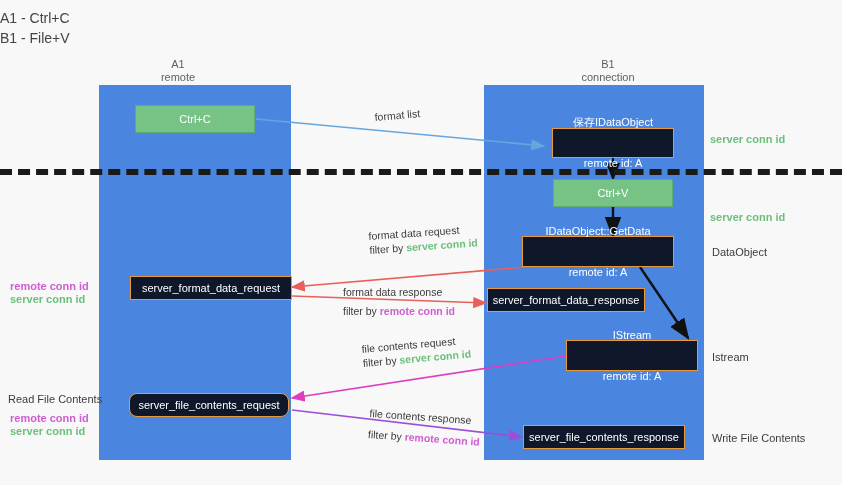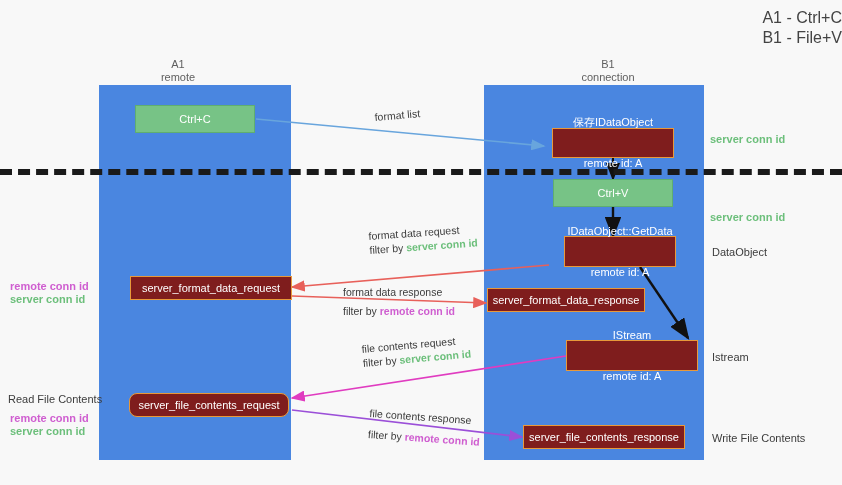--- a/index.html
+++ b/index.html
@@ -9,42 +9,42 @@
     font-family:"Liberation Sans","DejaVu Sans",sans-serif;
     overflow:hidden;
     position:relative;
   }
   #canvas{position:absolute;inset:0;}
   .layer{position:absolute;inset:0;}
   svg.layer{pointer-events:none;}
 
   .title{
     position:absolute;left:0;right:0;top:8px;
-    text-align:right;color:#434343;
-    font-size:16px;line-height:20px;
+    text-align:left;color:#434343;
+    font-size:14px;line-height:20px;
   }
 
   .col-head{
     position:absolute;text-align:center;
     color:#5f5f5f;font-size:11px;line-height:13px;width:200px;
   }
 
   .lane{
     position:absolute;background:#4a86e0;
   }
 
   .node{
     position:absolute;box-sizing:border-box;
     color:#ffffff;text-align:center;
     font-size:11px;line-height:13px;
     display:flex;flex-direction:column;
     align-items:center;justify-content:center;
   }
   .node.green{background:#77c386;border:1px solid #5fae70;text-align:center;}
-  .node.orange{background:#7f1d1d;border:1px solid #e8993a;}
+  .node.orange{background:#0f172a;border:1px solid #e8993a;}
   .node .l2{font-size:11px;margin-top:28px;}
 
   .side-label{
     position:absolute;font-size:11px;line-height:14px;color:#3c3c3c;
   }
   .remote{color:#cf5ed0;font-weight:bold;}
   .server{color:#6cbf7b;font-weight:bold;}
   .plain-note{color:#3c3c3c;}
 
   .edge-label{
@@ -122,21 +122,21 @@
 
   <div class="node orange" style="left:552px;top:128px;width:122px;height:30px;">
     <div>保存IDataObject</div>
     <div class="l2">remote id: A</div>
   </div>
 
   <div class="node green" style="left:553px;top:179px;width:120px;height:28px;">
     <div>Ctrl+V</div>
   </div>
 
-  <div class="node orange" style="left:564px;top:236px;width:112px;height:31px;">
+  <div class="node orange" style="left:522px;top:236px;width:152px;height:31px;">
     <div>IDataObject::GetData</div>
     <div class="l2">remote id: A</div>
   </div>
 
   <div class="node orange" style="left:130px;top:276px;width:162px;height:24px;">
     <div>server_format_data_request</div>
   </div>
 
   <div class="node orange" style="left:487px;top:288px;width:158px;height:24px;">
     <div>server_format_data_response</div>

